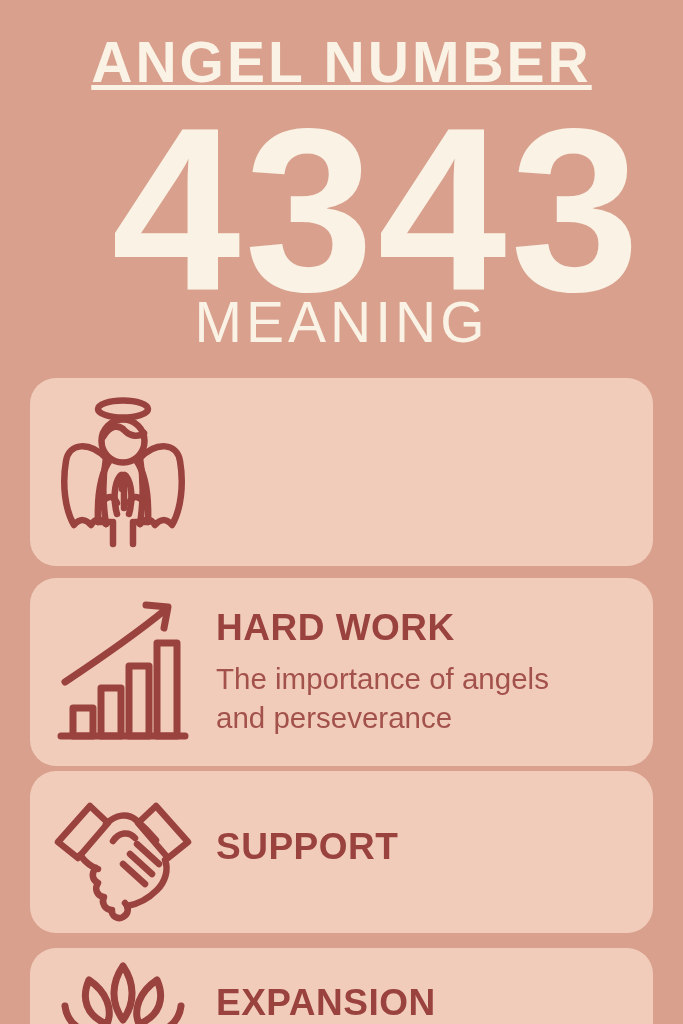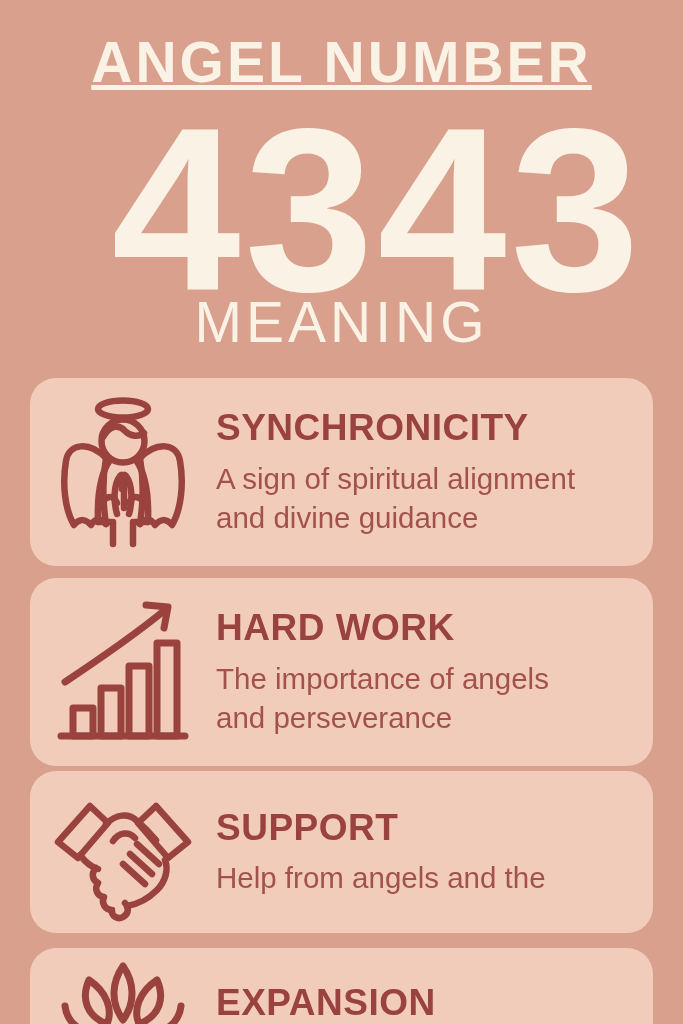--- a/index.html
+++ b/index.html
@@ -95,27 +95,20 @@
         <path d="M57 64 C47 78 44 98 45 126"></path>
         <path d="M83 64 C93 78 96 98 95 126"></path>
         <path d="M45 126 L58 126 M95 126 L82 126"></path>
         <path d="M60 126 L60 148 M80 126 L80 148"></path>
         <path d="M64 118 C60 104 61 88 67 80 C70 76 71 83 71 93 L71 112"></path>
         <path d="M76 118 C80 104 79 88 73 80 C70 76 69 83 69 93"></path>
         <path d="M50 105 C56 99 61 100 64 107"></path>
         <path d="M90 105 C84 99 79 100 76 107"></path>
       </svg>
     </div>
-    <div class="text-col">
-      <div class="card-title">SYNCHRONICITY</div>
-      <div class="card-desc">
-        <span class="desc-line">A sign of spiritual alignment</span>
-        <span class="desc-line">and divine guidance</span>
-      </div>
-    </div>
   </section>
 
   <section class="card card-2">
     <div class="icon-col">
       <svg class="icon" viewBox="0 0 140 152" aria-hidden="true">
         <path d="M12 86 C42 66 78 42 112 14"></path>
         <path d="M93 9 L115 11 L111 32"></path>
         <rect x="20" y="112" width="20" height="28"></rect>
         <rect x="48" y="92" width="20" height="48"></rect>
         <rect x="76" y="70" width="20" height="70"></rect>
@@ -143,21 +136,20 @@
         <path d="M43 92 C38 97 39 104 45 107 C41 113 44 120 51 121 C48 127 52 134 59 134 C58 140 65 144 70 141 C76 138 76 131 72 127"></path>
         <path d="M84 68 L106 88"></path>
         <path d="M77 78 L99 98"></path>
         <path d="M70 88 L92 108"></path>
         <path d="M112 84 C116 94 112 106 104 114 C96 122 86 128 74 130"></path>
       </svg>
     </div>
     <div class="text-col">
       <div class="card-title">SUPPORT</div>
       <div class="card-desc">
-        <span class="desc-line">Help from angels and the</span>
       </div>
     </div>
   </section>
 
   <section class="card card-4">
     <div class="icon-col">
       <svg class="icon" viewBox="0 0 140 152" aria-hidden="true">
         <path d="M70 6 C59 22 57 42 70 60 C83 42 81 22 70 6 Z"></path>
         <path d="M36 20 C28 38 33 56 54 64 C60 50 54 32 36 20 Z"></path>
         <path d="M104 20 C112 38 107 56 86 64 C80 50 86 32 104 20 Z"></path>

